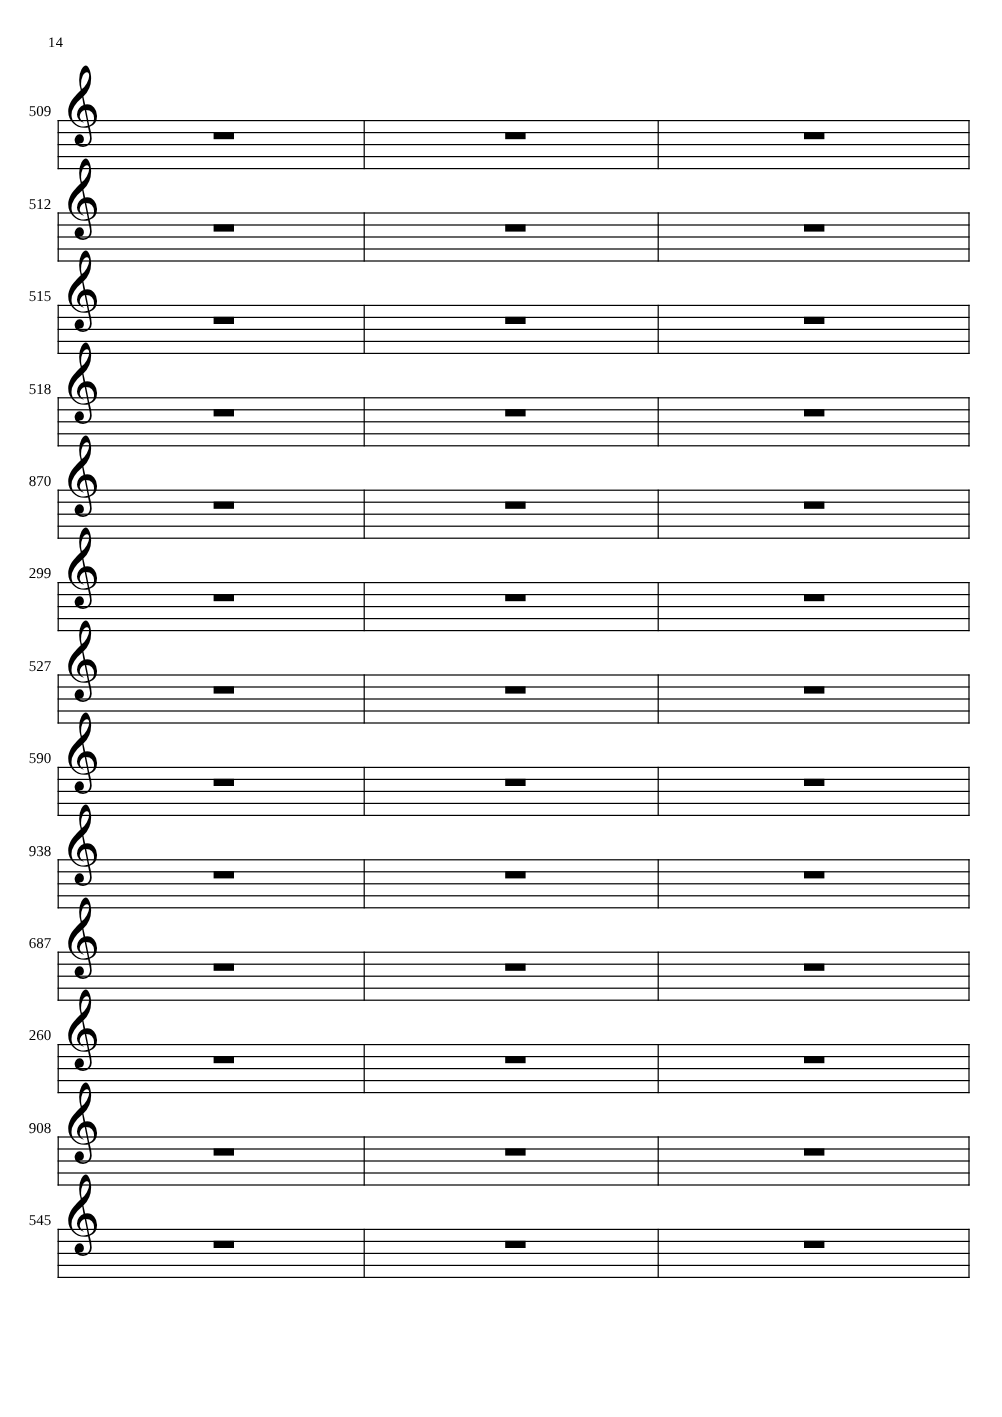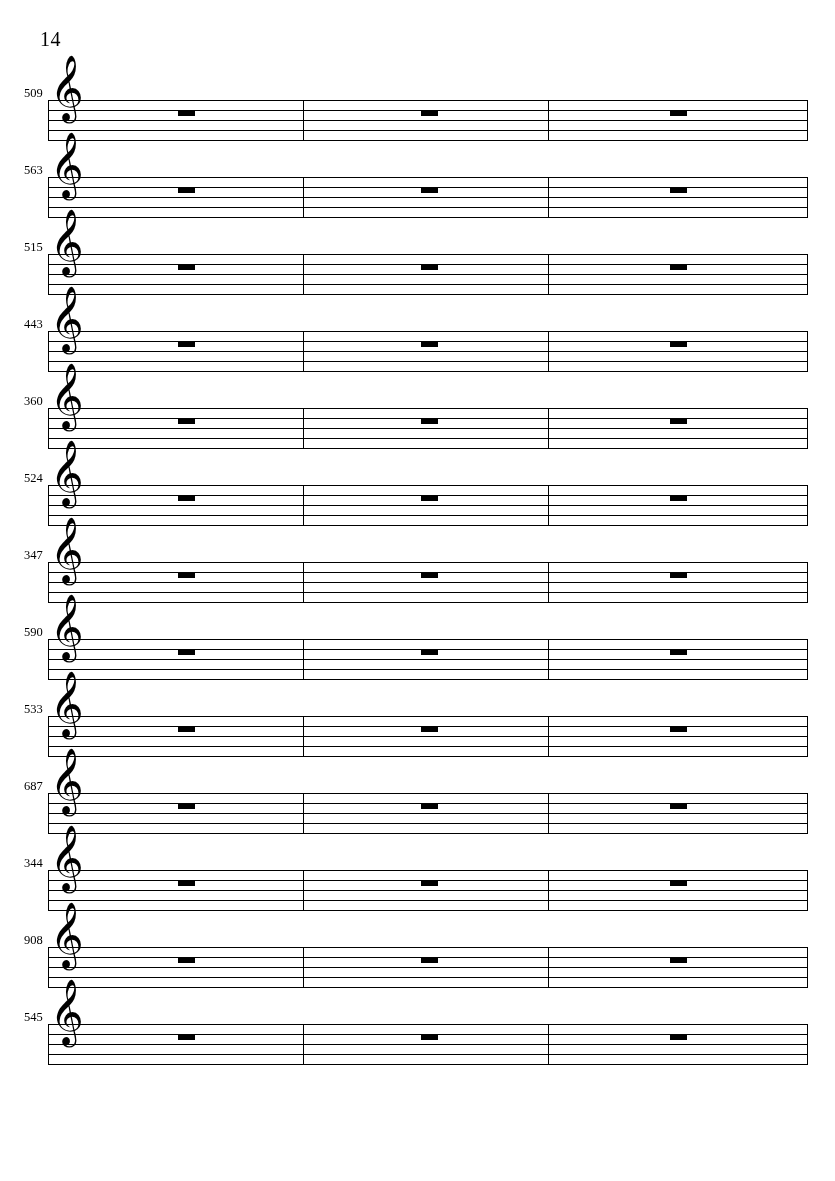--- a/index.html
+++ b/index.html
@@ -17,21 +17,21 @@
   }
   .page {
     position: relative;
     width: 835px;
     height: 1181px;
   }
   .page-number {
     position: absolute;
     left: 40px;
     top: 28px;
-    font-size: 20px;
+    font-size: 12px;
     font-family: "Liberation Serif", serif;
     letter-spacing: 0.5px;
   }
   .systems {
     position: absolute;
     left: 0;
     top: 78px;
     width: 835px;
   }
   .system {
@@ -129,21 +129,21 @@
           <div class="barline start"></div>
           <div class="barline b1"></div>
           <div class="barline b2"></div>
           <div class="barline end"></div>
           <div class="rest m1"></div>
           <div class="rest m2"></div>
           <div class="rest m3"></div>
         </div>
       </div>
       <div class="system">
-        <div class="measure-number">563</div>
+        <div class="measure-number">512</div>
         <div class="clef">
           <span>𝄞</span>
         </div>
         <div class="staff">
           <div class="staff-line l0"></div>
           <div class="staff-line l1"></div>
           <div class="staff-line l2"></div>
           <div class="staff-line l3"></div>
           <div class="staff-line l4"></div>
           <div class="barline start"></div>
@@ -169,81 +169,81 @@
           <div class="barline start"></div>
           <div class="barline b1"></div>
           <div class="barline b2"></div>
           <div class="barline end"></div>
           <div class="rest m1"></div>
           <div class="rest m2"></div>
           <div class="rest m3"></div>
         </div>
       </div>
       <div class="system">
-        <div class="measure-number">443</div>
-        <div class="clef">
-          <span>𝄞</span>
-        </div>
-        <div class="staff">
-          <div class="staff-line l0"></div>
-          <div class="staff-line l1"></div>
-          <div class="staff-line l2"></div>
-          <div class="staff-line l3"></div>
-          <div class="staff-line l4"></div>
-          <div class="barline start"></div>
-          <div class="barline b1"></div>
-          <div class="barline b2"></div>
-          <div class="barline end"></div>
-          <div class="rest m1"></div>
-          <div class="rest m2"></div>
-          <div class="rest m3"></div>
-        </div>
-      </div>
-      <div class="system">
-        <div class="measure-number">360</div>
-        <div class="clef">
-          <span>𝄞</span>
-        </div>
-        <div class="staff">
-          <div class="staff-line l0"></div>
-          <div class="staff-line l1"></div>
-          <div class="staff-line l2"></div>
-          <div class="staff-line l3"></div>
-          <div class="staff-line l4"></div>
-          <div class="barline start"></div>
-          <div class="barline b1"></div>
-          <div class="barline b2"></div>
-          <div class="barline end"></div>
-          <div class="rest m1"></div>
-          <div class="rest m2"></div>
-          <div class="rest m3"></div>
-        </div>
-      </div>
-      <div class="system">
-        <div class="measure-number">524</div>
-        <div class="clef">
-          <span>𝄞</span>
-        </div>
-        <div class="staff">
-          <div class="staff-line l0"></div>
-          <div class="staff-line l1"></div>
-          <div class="staff-line l2"></div>
-          <div class="staff-line l3"></div>
-          <div class="staff-line l4"></div>
-          <div class="barline start"></div>
-          <div class="barline b1"></div>
-          <div class="barline b2"></div>
-          <div class="barline end"></div>
-          <div class="rest m1"></div>
-          <div class="rest m2"></div>
-          <div class="rest m3"></div>
-        </div>
-      </div>
-      <div class="system">
-        <div class="measure-number">347</div>
+        <div class="measure-number">518</div>
+        <div class="clef">
+          <span>𝄞</span>
+        </div>
+        <div class="staff">
+          <div class="staff-line l0"></div>
+          <div class="staff-line l1"></div>
+          <div class="staff-line l2"></div>
+          <div class="staff-line l3"></div>
+          <div class="staff-line l4"></div>
+          <div class="barline start"></div>
+          <div class="barline b1"></div>
+          <div class="barline b2"></div>
+          <div class="barline end"></div>
+          <div class="rest m1"></div>
+          <div class="rest m2"></div>
+          <div class="rest m3"></div>
+        </div>
+      </div>
+      <div class="system">
+        <div class="measure-number">870</div>
+        <div class="clef">
+          <span>𝄞</span>
+        </div>
+        <div class="staff">
+          <div class="staff-line l0"></div>
+          <div class="staff-line l1"></div>
+          <div class="staff-line l2"></div>
+          <div class="staff-line l3"></div>
+          <div class="staff-line l4"></div>
+          <div class="barline start"></div>
+          <div class="barline b1"></div>
+          <div class="barline b2"></div>
+          <div class="barline end"></div>
+          <div class="rest m1"></div>
+          <div class="rest m2"></div>
+          <div class="rest m3"></div>
+        </div>
+      </div>
+      <div class="system">
+        <div class="measure-number">299</div>
+        <div class="clef">
+          <span>𝄞</span>
+        </div>
+        <div class="staff">
+          <div class="staff-line l0"></div>
+          <div class="staff-line l1"></div>
+          <div class="staff-line l2"></div>
+          <div class="staff-line l3"></div>
+          <div class="staff-line l4"></div>
+          <div class="barline start"></div>
+          <div class="barline b1"></div>
+          <div class="barline b2"></div>
+          <div class="barline end"></div>
+          <div class="rest m1"></div>
+          <div class="rest m2"></div>
+          <div class="rest m3"></div>
+        </div>
+      </div>
+      <div class="system">
+        <div class="measure-number">527</div>
         <div class="clef">
           <span>𝄞</span>
         </div>
         <div class="staff">
           <div class="staff-line l0"></div>
           <div class="staff-line l1"></div>
           <div class="staff-line l2"></div>
           <div class="staff-line l3"></div>
           <div class="staff-line l4"></div>
           <div class="barline start"></div>
@@ -269,21 +269,21 @@
           <div class="barline start"></div>
           <div class="barline b1"></div>
           <div class="barline b2"></div>
           <div class="barline end"></div>
           <div class="rest m1"></div>
           <div class="rest m2"></div>
           <div class="rest m3"></div>
         </div>
       </div>
       <div class="system">
-        <div class="measure-number">533</div>
+        <div class="measure-number">938</div>
         <div class="clef">
           <span>𝄞</span>
         </div>
         <div class="staff">
           <div class="staff-line l0"></div>
           <div class="staff-line l1"></div>
           <div class="staff-line l2"></div>
           <div class="staff-line l3"></div>
           <div class="staff-line l4"></div>
           <div class="barline start"></div>
@@ -309,21 +309,21 @@
           <div class="barline start"></div>
           <div class="barline b1"></div>
           <div class="barline b2"></div>
           <div class="barline end"></div>
           <div class="rest m1"></div>
           <div class="rest m2"></div>
           <div class="rest m3"></div>
         </div>
       </div>
       <div class="system">
-        <div class="measure-number">344</div>
+        <div class="measure-number">260</div>
         <div class="clef">
           <span>𝄞</span>
         </div>
         <div class="staff">
           <div class="staff-line l0"></div>
           <div class="staff-line l1"></div>
           <div class="staff-line l2"></div>
           <div class="staff-line l3"></div>
           <div class="staff-line l4"></div>
           <div class="barline start"></div>

